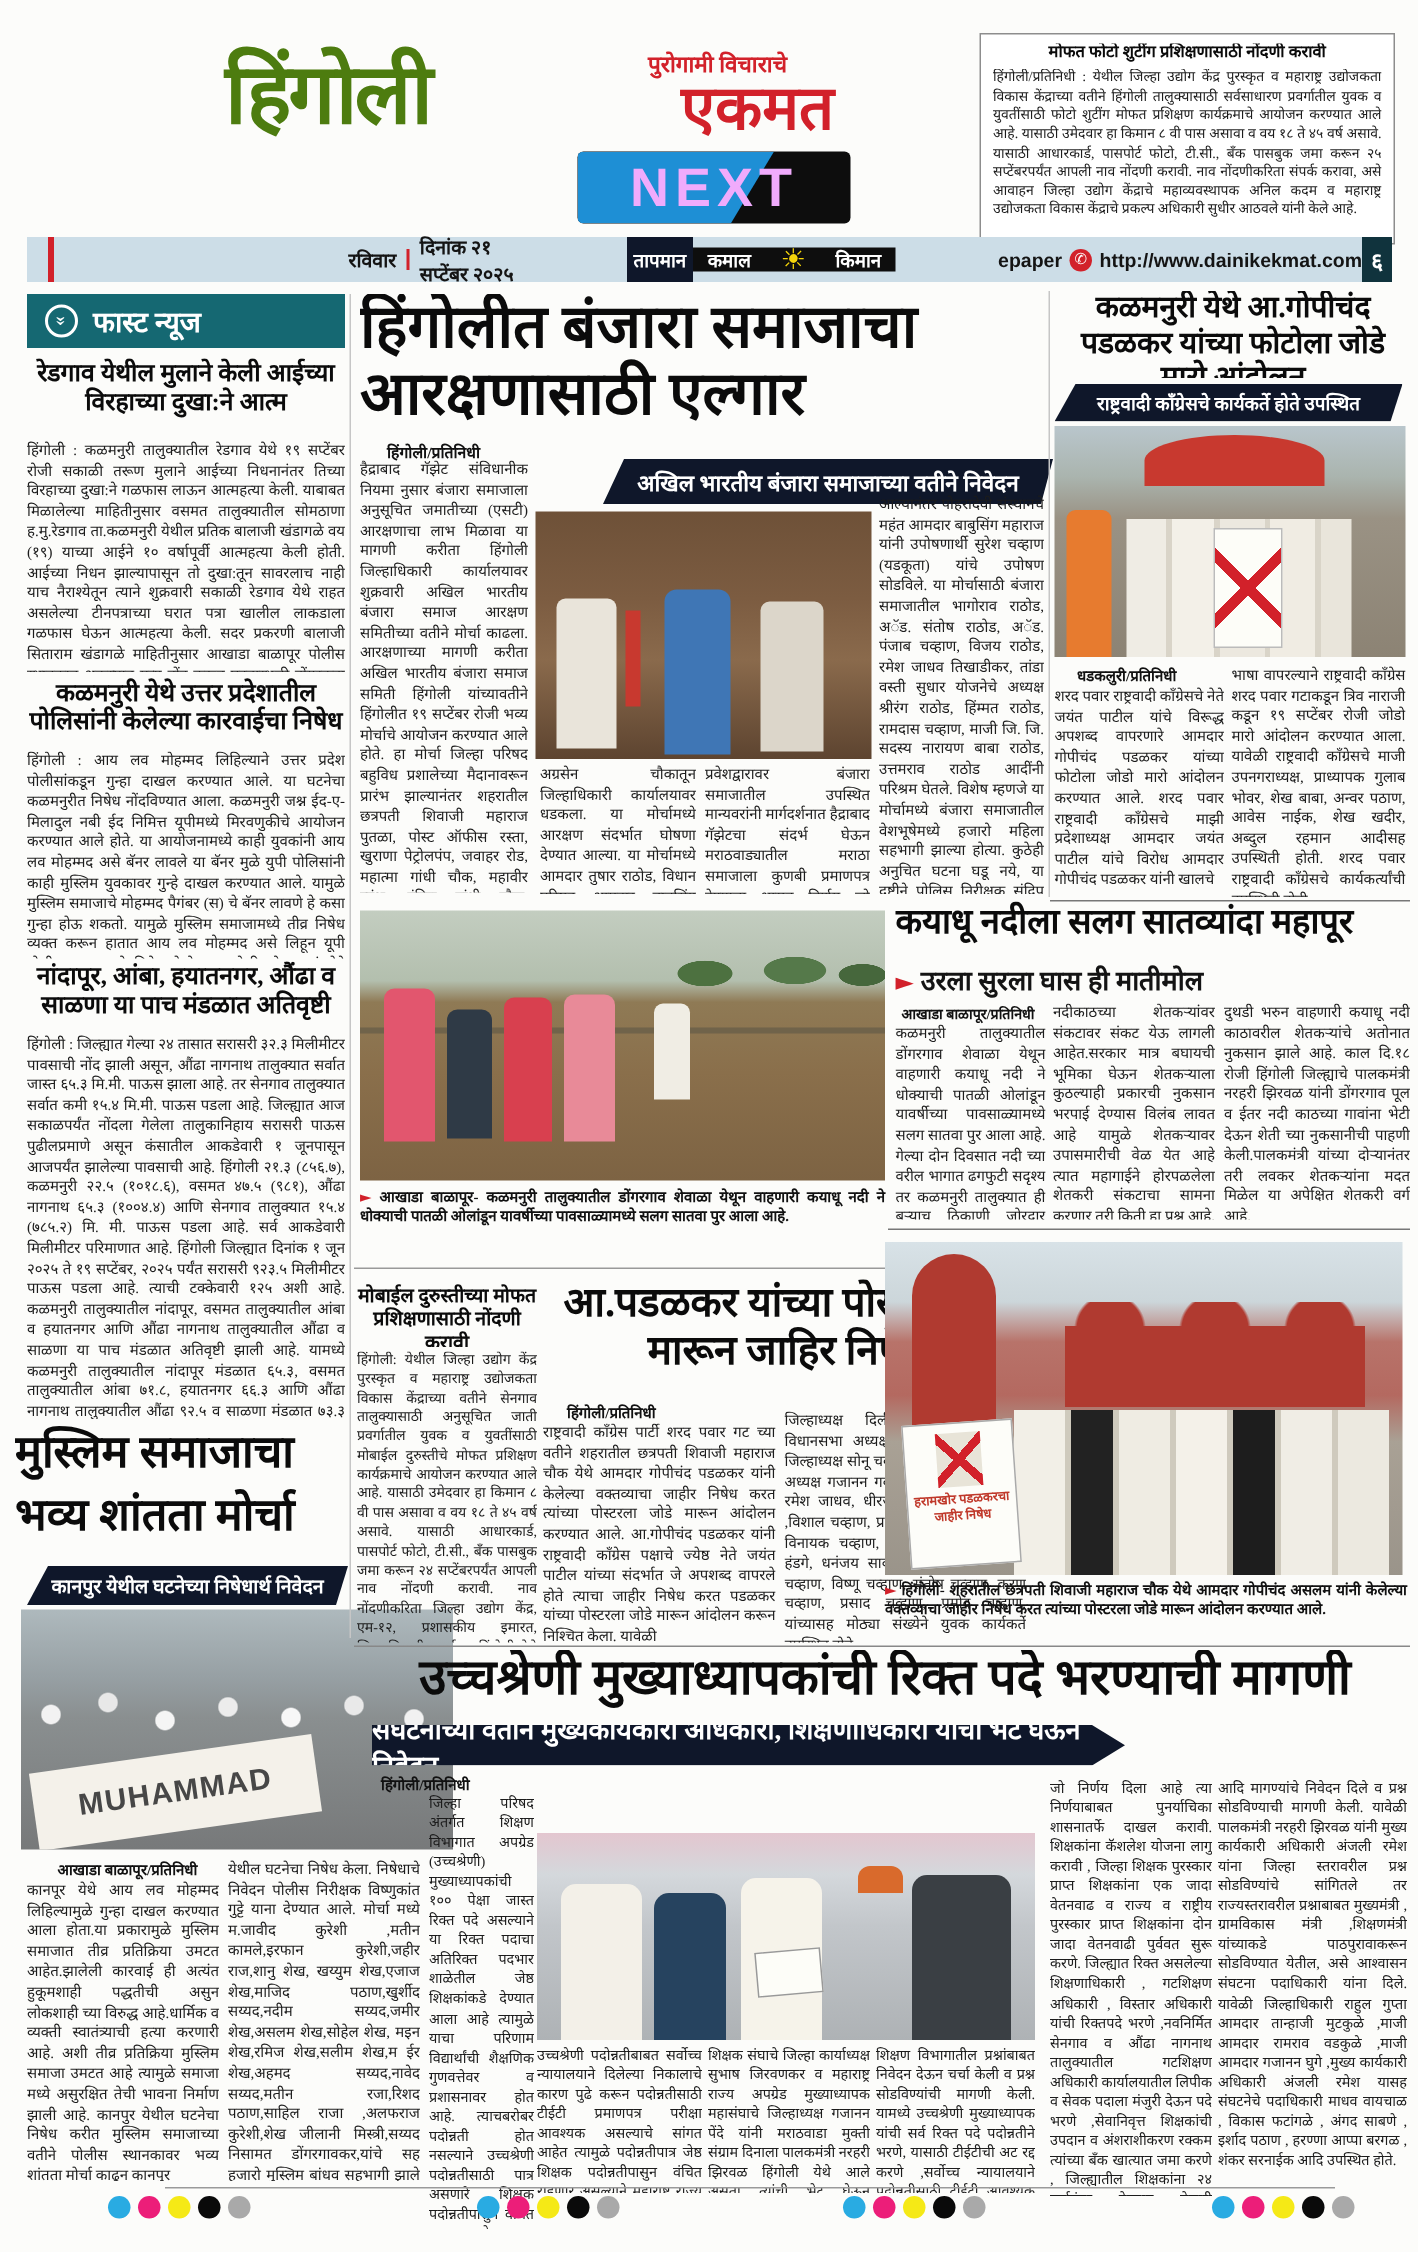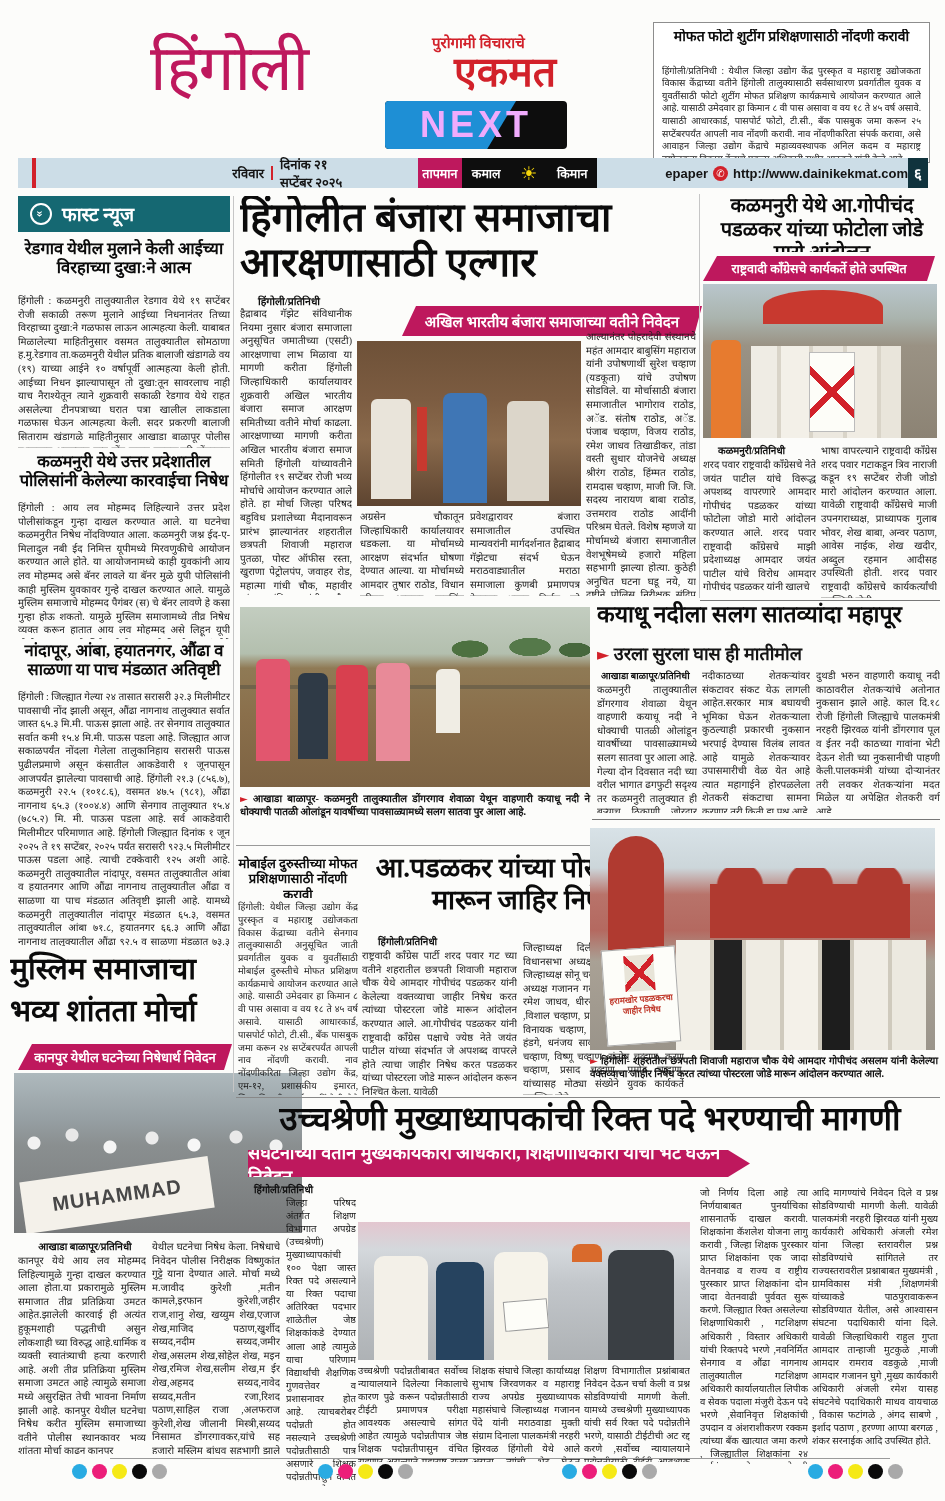--- a/index.html
+++ b/index.html
@@ -2,35 +2,35 @@
 <html><head>
 <meta charset="utf-8">
 <style>
   *{box-sizing:border-box;margin:0;padding:0}
   body{width:945px;height:1501px;position:relative;background:#fcfcfa;
        font-family:"Liberation Serif","DejaVu Serif",serif;color:#141414;overflow:hidden}
   .abs{position:absolute}
   .jt{font-size:10px;line-height:1.36;text-align:justify;overflow:hidden;color:#1c1c1c}
   .hd{font-weight:bold;color:#0b0b0b;text-align:center;line-height:1.18;overflow:hidden}
   .byline{font-weight:bold;font-size:10.5px;color:#111}
-  .ribbon{background:#be185d;color:#fff;font-weight:bold;display:flex;align-items:center;
+  .ribbon{background:#0f172a;color:#fff;font-weight:bold;display:flex;align-items:center;
           justify-content:center;overflow:hidden;font-family:"Liberation Serif",serif}
   .rib-slant{clip-path:polygon(14px 0,100% 0,calc(100% - 8px) 100%,0 100%)}
   .rib-arrow{clip-path:polygon(0 0,calc(100% - 22px) 0,100% 50%,calc(100% - 22px) 100%,0 100%)}
   .photo{position:absolute;overflow:hidden;background:#b9b3a8}
   .cap{font-size:10px;font-weight:bold;line-height:1.32;text-align:justify;color:#111}
   .vline{position:absolute;width:1px;background:#c6c6c6}
   .hline{position:absolute;height:2px;background:#4a4a4a}
   .thin{height:1px;background:#9a9a9a}
   .arrow-red{color:#d2212a;font-family:"DejaVu Sans",sans-serif}
   .dotrow{position:absolute;display:flex;gap:5px}
   .dot{width:15px;height:15px;border-radius:50%}
   .dc{background:#29abe2}.dm{background:#ec1e79}.dy{background:#f5e916}.dk{background:#0a0a0a}.dg{background:#a9a9a9}
   .sans{font-family:"Liberation Sans","DejaVu Sans",sans-serif}
-  .masthead-title{font-size:64px;font-weight:normal;letter-spacing:-2px;color:#be185d}
+  .masthead-title{font-size:56px;font-weight:bold;letter-spacing:-2px;color:#4d7c0f}
   .red-txt{color:#d2212a}
   .next-logo{background:#0d0d0d;display:flex;align-items:center;justify-content:center;border-radius:4px;position:relative;overflow:hidden}
   .next-blue{position:absolute;left:0;top:0;bottom:0;width:72%;background:#1e8fd5;clip-path:polygon(0 0,100% 0,78% 100%,0 100%)}
   .next-txt{position:relative;color:#f0abfc;font-weight:bold;font-size:36px;letter-spacing:4px}
   .datebar{background:#ccdde7;display:flex;align-items:center}
   .fastnews{background:#156872;color:#fff;display:flex;align-items:center;gap:10px;padding-left:12px}
   .fn-circle{width:22px;height:22px;border-radius:50%;border:2px solid #fff;display:flex;align-items:center;justify-content:center;font-size:13px;font-weight:bold}
   .rot90{display:inline-block;transform:rotate(90deg)}
   .ph-shape{position:absolute}
 </style>
@@ -42,33 +42,33 @@
 <div class="abs red-txt" style="left:432px;top:32px;width:140px;font-size:15px;font-weight:bold;">पुरोगामी विचाराचे</div>
 
 <div class="abs red-txt" style="left:436px;top:50px;width:138px;font-size:41px;font-weight:bold;text-align:center;line-height:1.1">एकमत</div>
 
 <div class="abs next-logo" style="left:385px;top:101px;width:182px;height:48px">
   <div class="next-blue"></div>
   <span class="next-txt sans">NEXT</span>
 </div>
 
 <div class="abs" style="left:653px;top:22px;width:277px;height:141px;border:1px solid #8d8d8d;padding:6px 8px;background:#fff">
-  <div class="hd" style="font-size:14px;margin-bottom:19px">मोफत फोटो शुटींग प्रशिक्षणासाठी नोंदणी करावी</div>
+  <div class="hd" style="font-size:11px;margin-bottom:4px">मोफत फोटो शुटींग प्रशिक्षणासाठी नोंदणी करावी</div>
   <div class="jt" style="font-size:9.3px;height:108px">हिंगोली/प्रतिनिधी : येथील जिल्हा उद्योग केंद्र पुरस्कृत व महाराष्ट्र उद्योजकता विकास केंद्राच्या वतीने हिंगोली तालुक्यासाठी सर्वसाधारण प्रवर्गातील युवक व युवतींसाठी फोटो शुटींग मोफत प्रशिक्षण कार्यक्रमाचे आयोजन करण्यात आले आहे. यासाठी उमेदवार हा किमान ८ वी पास असावा व वय १८ ते ४५ वर्ष असावे. यासाठी आधारकार्ड, पासपोर्ट फोटो, टी.सी., बँक पासबुक जमा करून २५ सप्टेंबरपर्यंत आपली नाव नोंदणी करावी. नाव नोंदणीकरिता संपर्क करावा, असे आवाहन जिल्हा उद्योग केंद्राचे महाव्यवस्थापक अनिल कदम व महाराष्ट्र उद्योजकता विकास केंद्राचे प्रकल्प अधिकारी सुधीर आठवले यांनी केले आहे.</div>
 </div>
 
 <div class="abs datebar" style="left:18px;top:158px;width:910px;height:30px">
   <div style="width:6px;height:100%;background:#d2212a;margin-left:14px"></div>
   <div style="margin-left:196px;display:flex;align-items:center;gap:7px;font-size:13px;font-weight:bold">
     <span>रविवार</span>
     <span style="width:3px;height:14px;background:#d2212a;display:inline-block"></span>
     <span>दिनांक २१ सप्टेंबर २०२५</span>
   </div>
   <div class="ribbon" style="margin-left:70px;width:62px;height:30px;font-size:12.5px">तापमान</div>
-  <div style="width:190px;height:30px;background:#0e0e0e;color:#fff;display:flex;align-items:center;justify-content:space-around;font-size:12.5px;font-weight:bold">
+  <div style="width:190px;height:16px;background:#0e0e0e;color:#fff;display:flex;align-items:center;justify-content:space-around;font-size:12.5px;font-weight:bold">
     <span>कमाल</span>
     <span style="color:#f5d50a;font-size:19px;font-family:'DejaVu Sans',sans-serif">☀</span>
     <span>किमान</span>
   </div>
   <div style="margin-left:68px;display:flex;align-items:center;gap:5px" class="sans">
     <span style="font-weight:bold;font-size:13px">epaper</span>
     <span style="width:15px;height:15px;border-radius:50%;background:#d2212a;color:#fff;display:inline-flex;align-items:center;justify-content:center;font-size:10px">✆</span>
     <span style="font-size:13px;font-weight:bold">http://www.dainikekmat.com</span>
   </div>
   <div style="margin-left:auto;width:28px;height:30px;background:#10333d;color:#fff;display:flex;align-items:center;justify-content:center;font-size:15px;font-weight:bold">६</div>
@@ -139,21 +139,21 @@
   <div class="ph-shape" style="left:8px;top:56px;width:30px;height:98px;background:#e77b2f;border-radius:6px 6px 0 0"></div>
   <div class="ph-shape" style="left:48px;top:62px;width:150px;height:92px;background:
        linear-gradient(90deg,#efecE4 0 26px,#d9d4c8 26px 30px,#f3f0e8 30px 58px,#d9d4c8 58px 62px,#ece8df 62px 92px,#d9d4c8 92px 96px,#f0ece3 96px 126px,#d9d4c8 126px 130px,#e9e5db 130px 150px)"></div>
   <div class="ph-shape" style="left:106px;top:68px;width:46px;height:80px;background:#fdfdf8;border:1px solid #bbb">
     <div style="width:100%;height:100%;background:
          linear-gradient(45deg,transparent 46%,#d2212a 46% 54%,transparent 54%),
          linear-gradient(-45deg,transparent 46%,#d2212a 46% 54%,transparent 54%)"></div>
   </div>
 </div>
 
-<div class="abs byline" style="left:718px;top:443px;width:130px;font-size:10px">कळमनुरी/प्रतिनिधी</div>
+<div class="abs byline" style="left:718px;top:443px;width:130px;font-size:10px">धडकलुरी/प्रतिनिधी</div>
 <div class="abs jt" style="left:703px;top:458px;width:113px;height:140px">शरद पवार राष्ट्रवादी काँग्रेसचे नेते जयंत पाटील यांचे विरूद्ध अपशब्द वापरणारे आमदार गोपीचंद पडळकर यांच्या फोटोला जोडो मारो आंदोलन करण्यात आले. शरद पवार राष्ट्रवादी काँग्रेसचे माझी प्रदेशाध्यक्ष आमदार जयंत पाटील यांचे विरोध आमदार गोपीचंद पडळकर यांनी खालचे</div>
 <div class="abs jt" style="left:821px;top:444px;width:116px;height:154px">भाषा वापरल्याने राष्ट्रवादी काँग्रेस शरद पवार गटाकडून त्रिव नाराजी कडून १९ सप्टेंबर रोजी जोडो मारो आंदोलन करण्यात आला. यावेळी राष्ट्रवादी काँग्रेसचे माजी उपनगराध्यक्ष, प्राध्यापक गुलाब भोवर, शेख बाबा, अन्वर पठाण, आवेस नाईक, शेख खदीर, अब्दुल रहमान आदीसह उपस्थिती होती. शरद पवार राष्ट्रवादी काँग्रेसचे कार्यकर्त्यांची उपस्थिती होती.</div>
 
 <div class="hline" style="left:700px;top:600px;width:240px;height:1px;background:#777"></div>
 
 <div class="photo" style="left:240px;top:607px;width:350px;height:180px;background:
      linear-gradient(180deg,#c3cdc0 0%,#b3bfae 26%,#8f7a55 34%,#8a6f4b 60%,#7d6343 100%)">
   <div class="ph-shape" style="left:200px;top:28px;width:150px;height:26px;background:
        radial-gradient(ellipse 30px 14px at 30px 14px,#4d7140 60%,transparent 62%),
        radial-gradient(ellipse 34px 15px at 90px 12px,#55794a 60%,transparent 62%),

